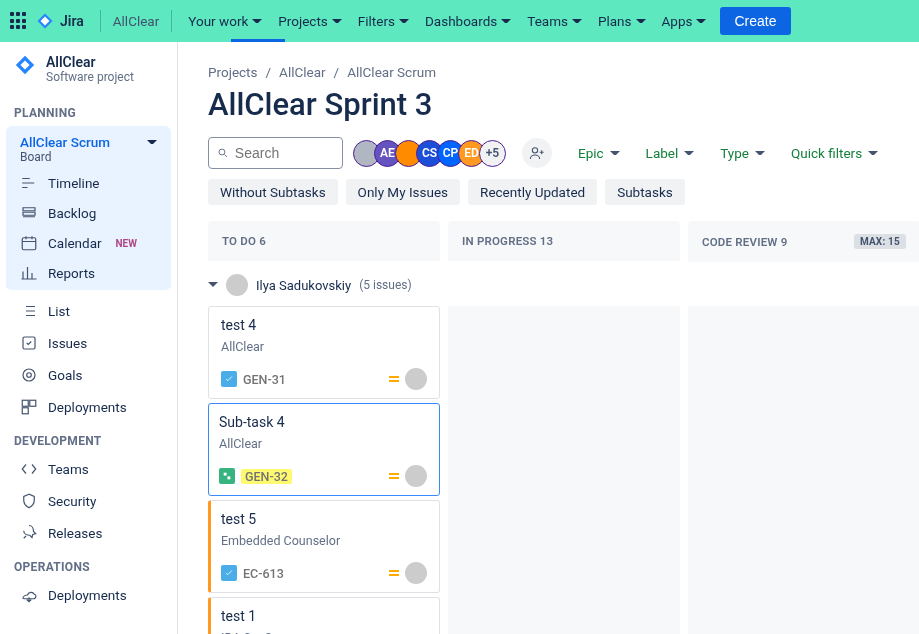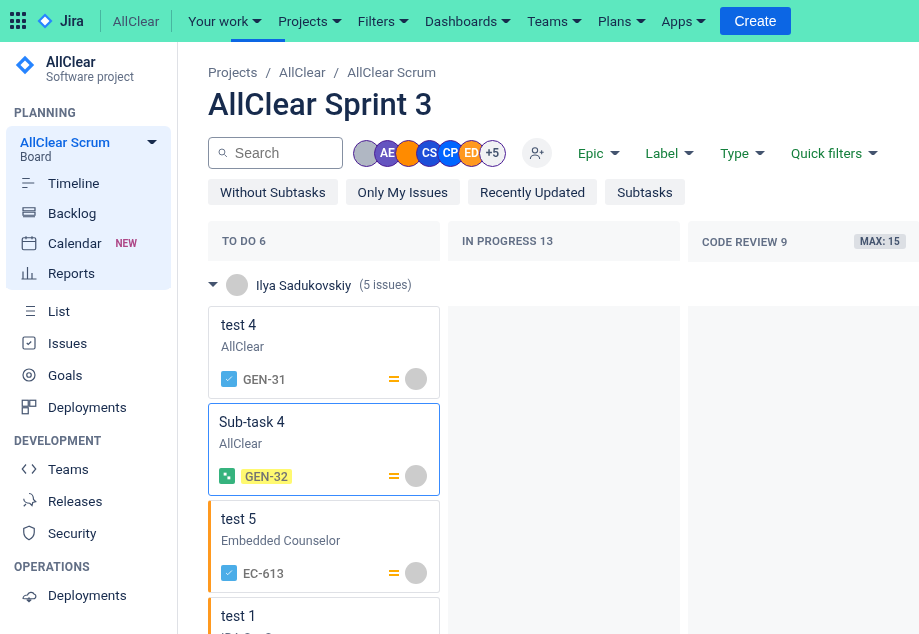--- a/index.html
+++ b/index.html
@@ -294,32 +294,32 @@
           <span class="ic">
             <svg viewBox="0 0 24 24">
               <path d="M8 6 3 12l5 6M16 6l5 6-5 6"></path>
             </svg>
           </span>
           <span>Teams</span>
         </div>
         <div class="sb-item">
           <span class="ic">
             <svg viewBox="0 0 24 24">
+              <path d="M12 3 5 6v5c0 5 3 8 7 10 4-2 7-5 7-10V6z"></path>
+            </svg>
+          </span>
+          <span>Security</span>
+        </div>
+        <div class="sb-item">
+          <span class="ic">
+            <svg viewBox="0 0 24 24">
               <path d="M12 2c4 0 6 4 6 8l3 3-4 1-1 4-3-3c-4 0-8-2-8-6M5 19l3-3"></path>
             </svg>
           </span>
           <span>Releases</span>
-        </div>
-        <div class="sb-item">
-          <span class="ic">
-            <svg viewBox="0 0 24 24">
-              <path d="M12 3 5 6v5c0 5 3 8 7 10 4-2 7-5 7-10V6z"></path>
-            </svg>
-          </span>
-          <span>Security</span>
         </div>
       </div>
 
     <div class="sb-head">OPERATIONS</div>
     <div id="sb-ops">
         <div class="sb-item">
           <span class="ic">
             <svg viewBox="0 0 24 24">
               <path d="M4 17c0-3 3-5 6-5 1-4 7-5 9-1 3 0 3 6-1 6H6c-2 0-2-1-2-1z"></path>
               <path d="M12 21v-6M9 18l3 3 3-3"></path>

